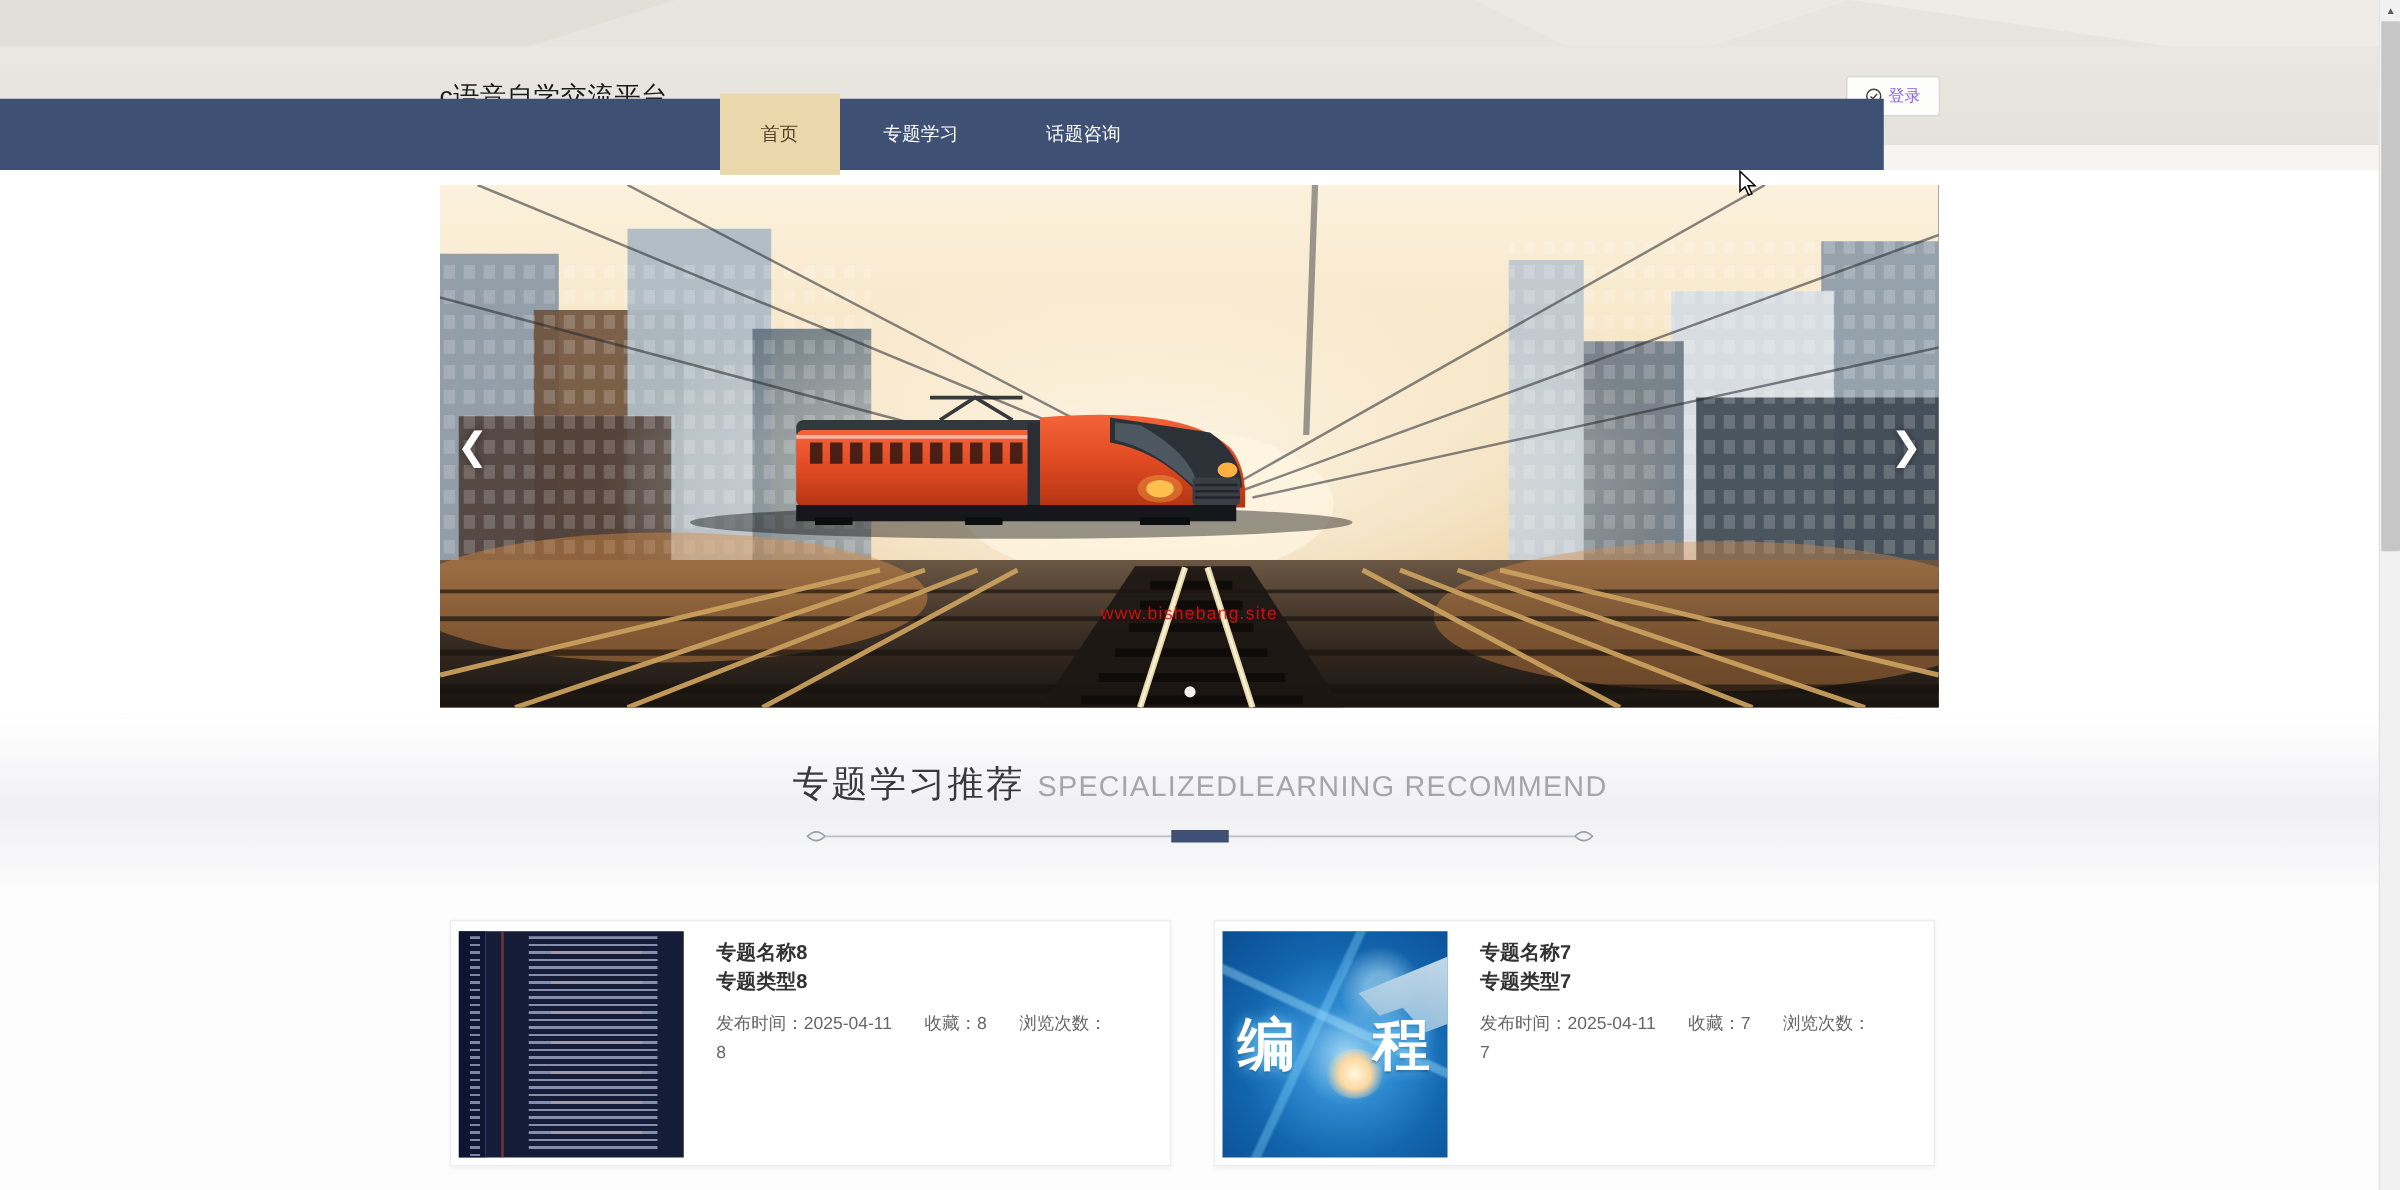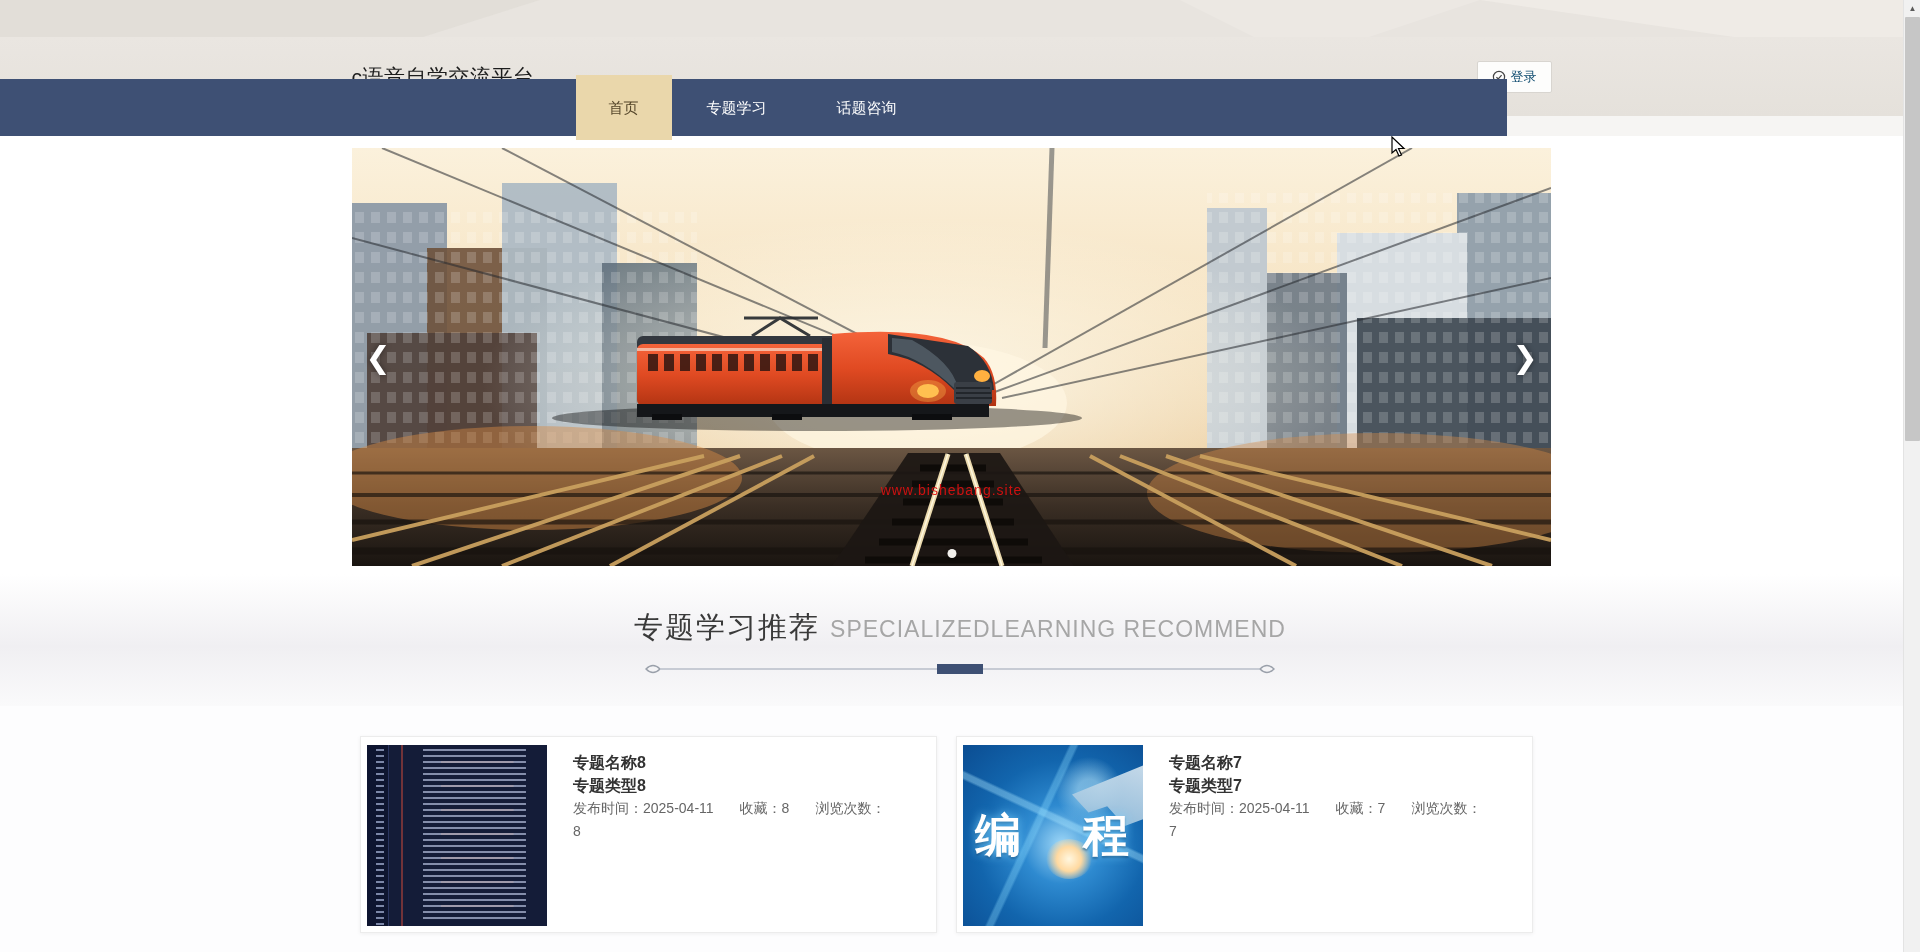--- a/index.html
+++ b/index.html
@@ -9,21 +9,21 @@
 
   
   .bg-layer { position:absolute; inset:0; z-index:0; }
 
   
   .site-header { position:absolute; top:0; left:0; width:1903px; height:79px;
     background:linear-gradient(180deg,#eae6e1,#e5e1db); z-index:3;margin-top:37px; }
   .header-inner { width:1200px; margin:0 auto; height:79px; display:flex; align-items:center; justify-content:space-between; }
   .site-title { font-size:21px; color:#1c1c1c; letter-spacing:0.5px; }
   .login-btn { display:flex; align-items:center; gap:5px; background:#fdfdfc; border:1px solid #d8d5d0;
-    border-radius:2px; padding:6px 14px; font-size:13px; color:#0c4a6e; cursor:pointer; }
+    border-radius:2px; padding:6px 14px; font-size:13px; color:#8b5cf6; cursor:pointer; }
   .login-btn svg { display:block; }
 
   
   .main-nav { position:absolute; top:79px; left:0; width:1507px; height:57px; background:#3e5074; z-index:4; }
   .nav-inner { width:1200px; margin:0 auto; height:57px; display:flex; justify-content:center; }
   .nav-tab { min-width:130px; height:57px; line-height:57px; text-align:center; color:#fff;
     font-size:15px; cursor:pointer; }
   .nav-tab.active { min-width:96px; height:65px; line-height:65px; margin-top:-4px;
     background:#ead7ab; color:#55462a; }
 
@@ -46,27 +46,27 @@
   .watermark { position:absolute; left:50%; top:334px; transform:translateX(-50%);
     color:#e01010; font-size:14px; letter-spacing:1px; white-space:nowrap; opacity:.9; }
 
   
   .section-head { position:absolute; top:608px; left:0; width:1920px; text-align:center; z-index:2; }
   .section-head .zh { font-size:29px; color:#3a3a3a; font-weight:500; letter-spacing:2px; }
   .section-head .en { font-size:23px; color:#a6a6a6; letter-spacing:1px; margin-left:10px; }
   .divider { position:absolute; top:662px; left:0; width:1920px; height:14px; z-index:2; }
 
   
-  .cards-row { position:absolute; top:736px; left:360px; width:1200px; display:flex; gap:19px; z-index:2; }
+  .cards-row { position:absolute; top:736px; left:360px; width:1200px; display:flex; gap:34px; z-index:2; }
   .topic-card { width:577px; height:197px; background:#ffffff; border:1px solid #ececec;
     box-shadow:0 1px 4px rgba(0,0,0,.06); display:flex; cursor:pointer; }
   .card-img { width:180px; height:181px; margin:8px 0 0 6px; flex:0 0 auto; position:relative; overflow:hidden; }
   .card-body { padding:14px 18px 0 26px; }
   .card-name, .card-type { font-size:16px; font-weight:700; color:#333; line-height:23px; }
-  .card-meta { font-size:14px; color:#666; line-height:23px; margin-top:0; }
+  .card-meta { font-size:14px; color:#666; line-height:23px; margin-top:10px; }
   .card-meta span { margin-right:26px; }
 
   
   .img-code { background:#141c38; }
   .img-code .gutter { position:absolute; left:0; top:0; width:22px; height:100%;
     background:#0e1530; border-right:1px solid #2a3560;
     background-image:repeating-linear-gradient(180deg,#7c87a8 0 2px,transparent 2px 6px);
     background-size:8px 100%; background-repeat:no-repeat; background-position:9px 4px; }
   .img-code .redline { position:absolute; left:34px; top:0; width:2px; height:100%; background:#8a3a3a; opacity:.8; }
   .img-code .codelines { position:absolute; left:44px; top:4px; right:4px; bottom:4px;

